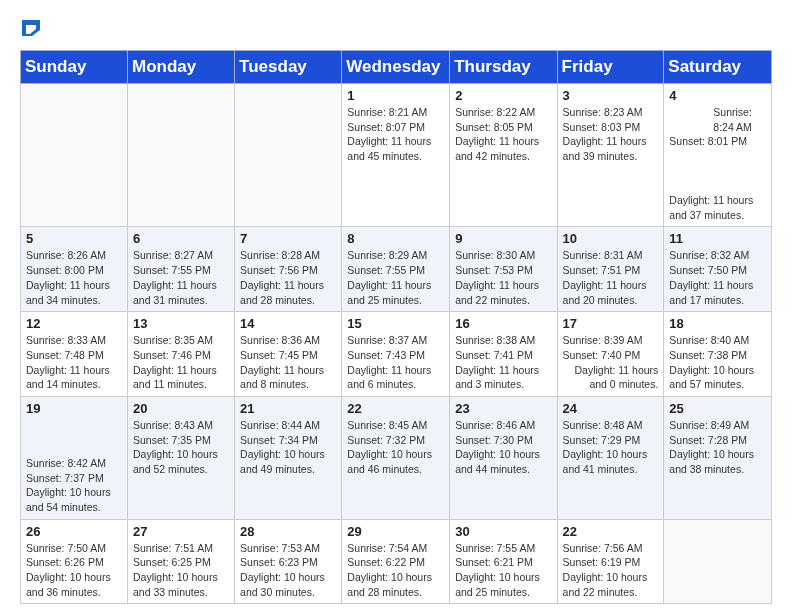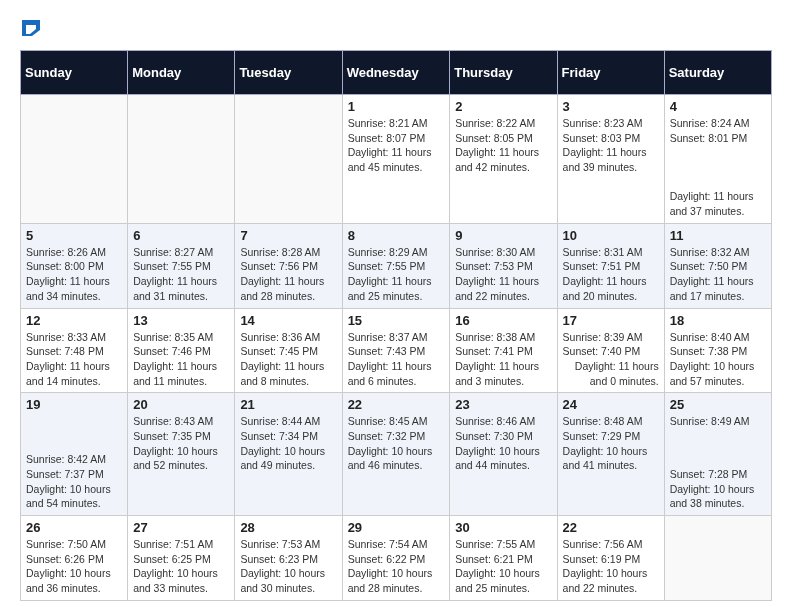--- a/index.html
+++ b/index.html
@@ -36,25 +36,25 @@
     .location {
       font-size: 15px;
       color: #444;
     }
     .calendar {
       width: 100%;
       border-collapse: collapse;
       border: 1px solid #ccc;
     }
     .calendar th {
-      background-color: #0f172a;
+      background-color: #1d4ed8;
       color: #fff;
-      font-size: 13px;
+      font-size: 17px;
       font-weight: bold;
-      padding: 14px 4px;
+      padding: 6px 4px;
       text-align: left;
       border: 1px solid #aac;
     }
     .calendar td {
       vertical-align: top;
       border: 1px solid #ccc;
       padding: 4px 5px;
       font-size: 10.5px;
       color: #333;
       width: 108px;
@@ -129,21 +129,21 @@
           <span style="display: block; line-height: 1.4;">Daylight: 11 hours and 42 minutes.</span>
         </td>
         <td>
           <span class="day-num">3</span>
           <span style="display: block; line-height: 1.4;">Sunrise: 8:23 AM</span>
           <span style="display: block; line-height: 1.4;">Sunset: 8:03 PM</span>
           <span style="display: block; line-height: 1.4;">Daylight: 11 hours and 39 minutes.</span>
         </td>
         <td>
           <span class="day-num">4</span>
-          <span style="display: block; line-height: 1.4;">Sunrise: 8:24 AM</span>
+          <span style="display: block; line-height: 1.4; margin-left: 44px;">Sunrise: 8:24 AM</span>
           <span style="display: block; line-height: 1.4;">Sunset: 8:01 PM</span>
           <span style="display: block; line-height: 1.4; margin-top: 44px;">Daylight: 11 hours and 37 minutes.</span>
         </td>
       </tr>
       <tr class="row-alt">
         <td>
           <span class="day-num">5</span>
           <span style="display: block; line-height: 1.4;">Sunrise: 8:26 AM</span>
           <span style="display: block; line-height: 1.4;">Sunset: 8:00 PM</span>
           <span style="display: block; line-height: 1.4;">Daylight: 11 hours and 34 minutes.</span>
@@ -262,21 +262,21 @@
         </td>
         <td>
           <span class="day-num">24</span>
           <span style="display: block; line-height: 1.4;">Sunrise: 8:48 AM</span>
           <span style="display: block; line-height: 1.4;">Sunset: 7:29 PM</span>
           <span style="display: block; line-height: 1.4;">Daylight: 10 hours and 41 minutes.</span>
         </td>
         <td>
           <span class="day-num">25</span>
           <span style="display: block; line-height: 1.4;">Sunrise: 8:49 AM</span>
-          <span style="display: block; line-height: 1.4; margin-top: 38px;">Sunset: 7:28 PM</span>
+          <span style="display: block; line-height: 1.4;">Sunset: 7:28 PM</span>
           <span style="display: block; line-height: 1.4;">Daylight: 10 hours and 38 minutes.</span>
         </td>
       </tr>
       <tr>
         <td>
           <span class="day-num">26</span>
           <span style="display: block; line-height: 1.4;">Sunrise: 7:50 AM</span>
           <span style="display: block; line-height: 1.4;">Sunset: 6:26 PM</span>
           <span style="display: block; line-height: 1.4;">Daylight: 10 hours and 36 minutes.</span>
         </td>

